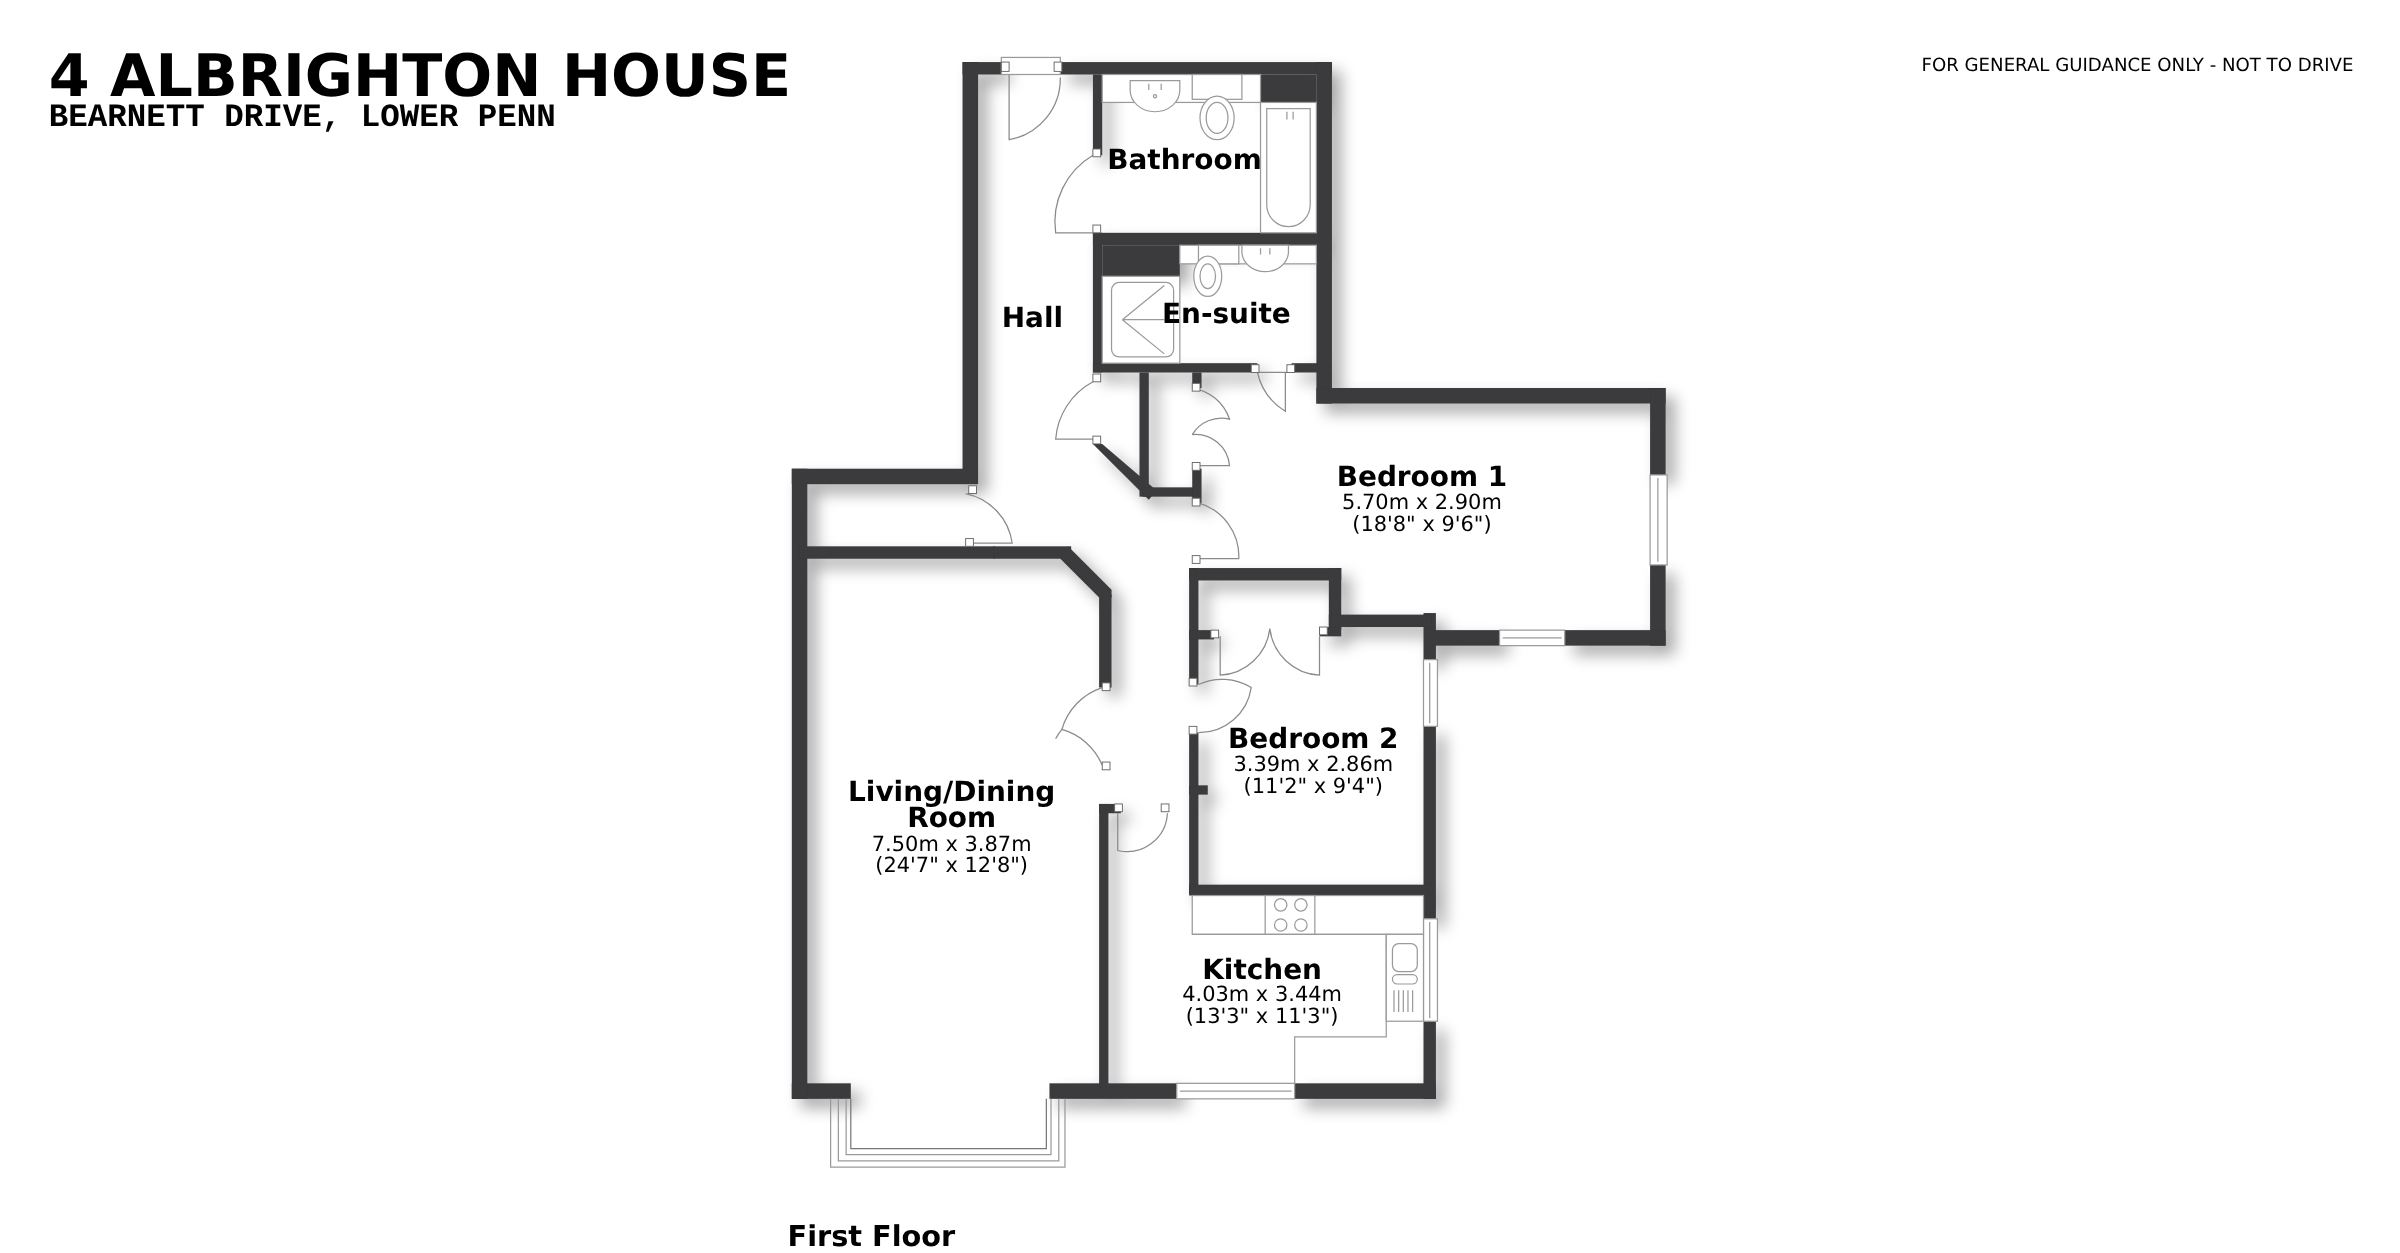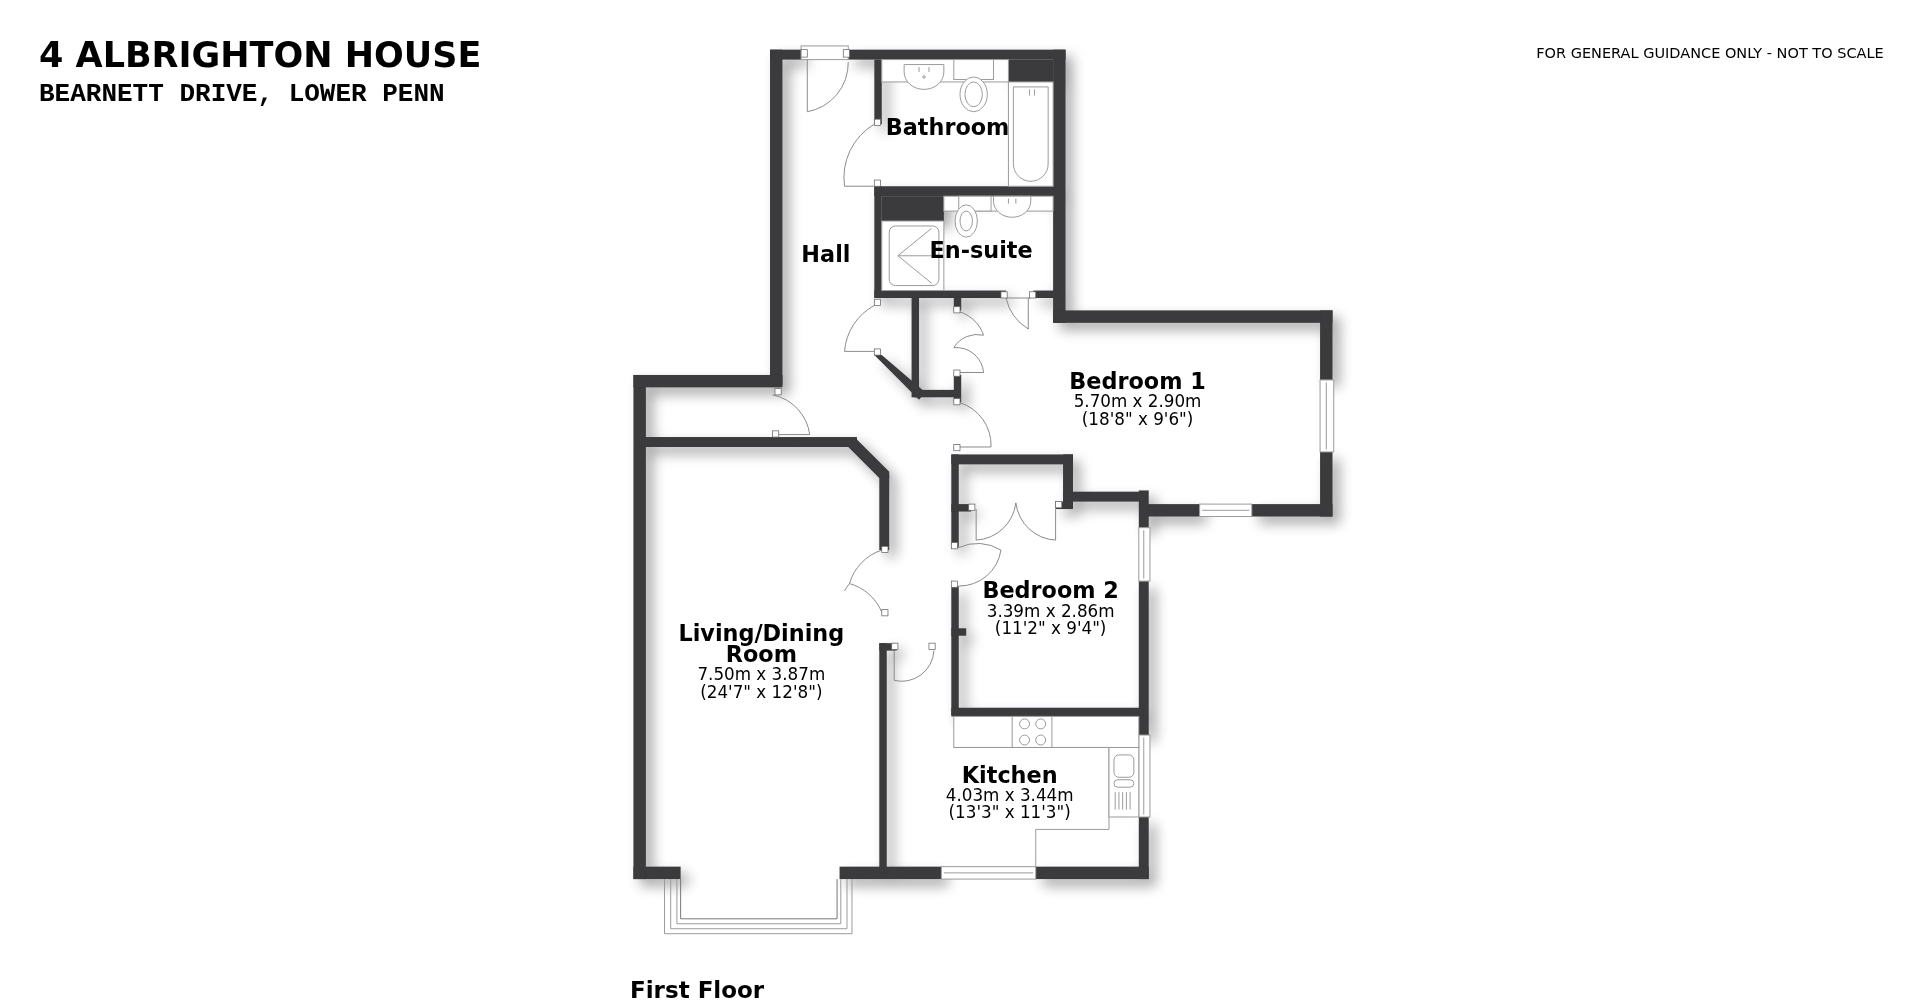--- a/index.html
+++ b/index.html
@@ -1,36 +1,36 @@
 <!DOCTYPE html>
 <html><head>
 <meta charset="utf-8">
 <style>
   html, body { margin:0; padding:0; background:#ffffff; }
   body { width:1920px; height:1002px; position:relative; overflow:hidden; font-family:"DejaVu Sans", sans-serif; color:#000; }
-  .title { position:absolute; left:39px; top:38px; font-family:"DejaVu Sans", sans-serif; font-weight:bold; font-size:35px; letter-spacing:0px; line-height:1; white-space:nowrap; }
+  .title { position:absolute; left:39px; top:38px; font-family:"DejaVu Sans", sans-serif; font-weight:bold; font-size:47px; letter-spacing:0px; line-height:1; white-space:nowrap; }
   .subtitle { position:absolute; left:39px; top:81px; font-family:Liberation Mono, monospace; font-weight:bold; font-size:26px; line-height:1; white-space:nowrap; }
   .totals { position:absolute; left:1500px; top:44px; width:420px; text-align:center; font-family:"DejaVu Sans", sans-serif; }
   .totals .total-line { font-weight:bold; font-size:21px; line-height:1.1; white-space:nowrap; }
   .totals .total-line span { display:inline-block; }
   .totals .gap { width:26px; }
   .totals .note { font-size:14.5px; line-height:19px; white-space:nowrap; }
   svg.plan { position:absolute; left:0; top:0; }
   .room-name { font-family:"DejaVu Sans", sans-serif; font-weight:bold; font-size:18px; }
   .room-dim { font-family:"DejaVu Sans", sans-serif; font-size:13.5px; }
   .floor-label { position:absolute; left:630px; top:944px; font-family:"DejaVu Sans", sans-serif; font-weight:bold; font-size:23px; line-height:1; white-space:nowrap;margin-top:35px; }
 </style>
 </head>
 <body>
 
 <div class="title">4 ALBRIGHTON HOUSE</div>
 <div class="subtitle">BEARNETT DRIVE, LOWER PENN</div>
 
 <div class="totals">
-  <div class="note">FOR GENERAL GUIDANCE ONLY - NOT TO SCALE</div>
+  <div class="note">FOR GENERAL GUIDANCE ONLY - NOT TO DRIVE</div>
 </div>
 
 <svg class="plan" width="1920" height="1002" viewBox="0 0 1546 807" xmlns="http://www.w3.org/2000/svg">
   <defs>
     <filter id="sh" x="-10%" y="-10%" width="130%" height="130%">
       <feGaussianBlur in="SourceAlpha" stdDeviation="5"></feGaussianBlur>
       <feOffset dx="6" dy="6" result="b"></feOffset>
       <feComponentTransfer>
           <feFuncA type="linear" slope="0.35"></feFuncA>
         </feComponentTransfer>

